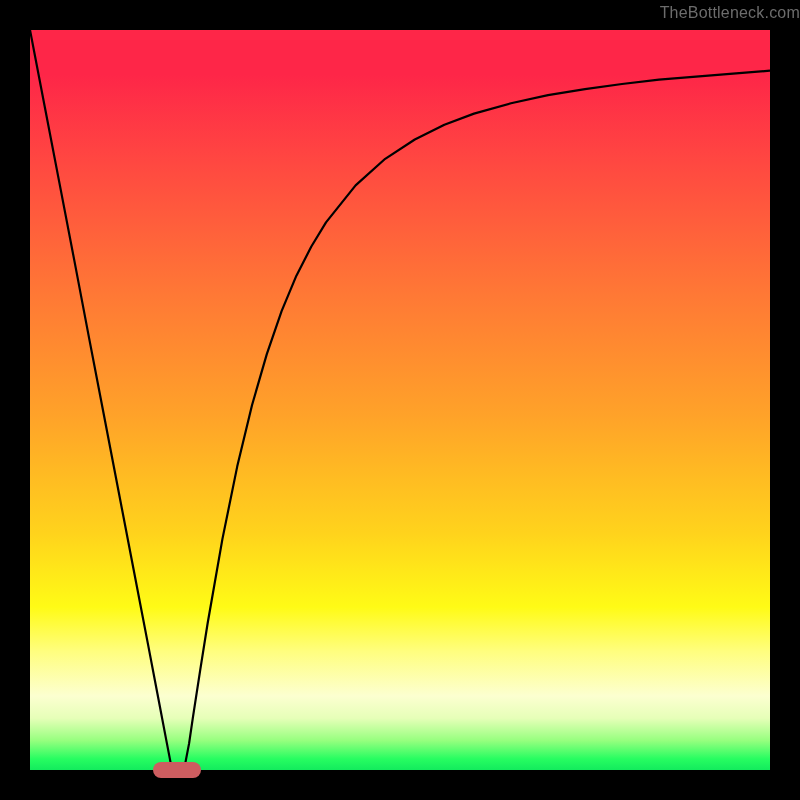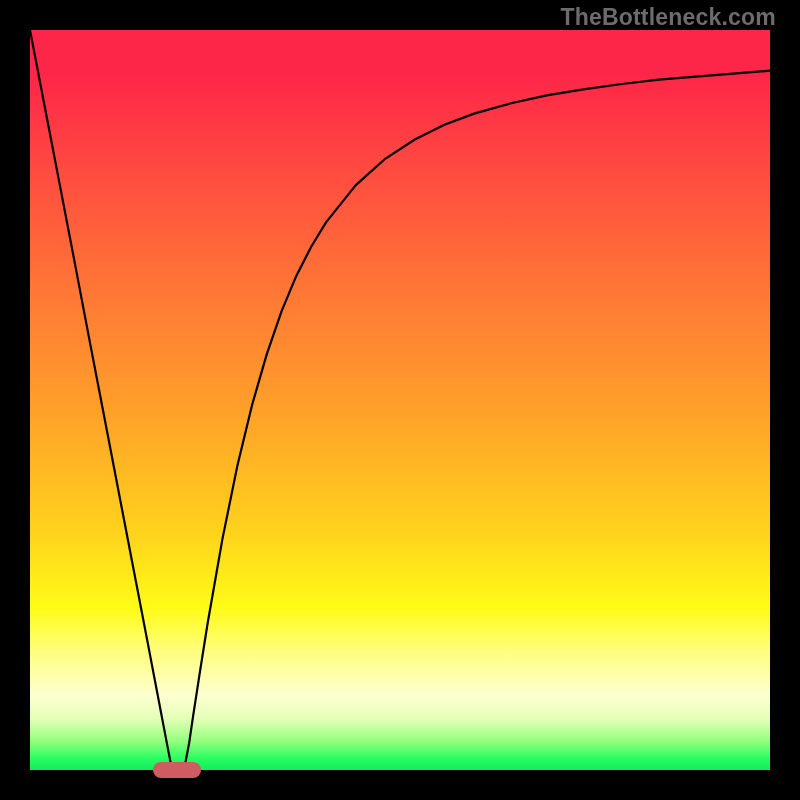--- a/index.html
+++ b/index.html
@@ -39,24 +39,24 @@
       #fcffd0 90%,
       #e6ffb8 93%,
       #97ff7f 96%,
       #27fd61 98.5%,
       #13eb5d 100%
     );
   }
   .watermark {
     position: absolute;
     top: 4px;
-    right: 24px;
+    right: 0;
     color: #6c6c6c;
-    font-size: 23px;
-    font-weight: 700;
+    font-size: 16px;
+    font-weight: 400;
     letter-spacing: 0.2px;
     user-select: none;
   }
   .marker {
     position: absolute;
     width: 48px;
     height: 16px;
     border-radius: 8px;
     background: #cd5d60;
     transform: translate(-50%, -50%);

